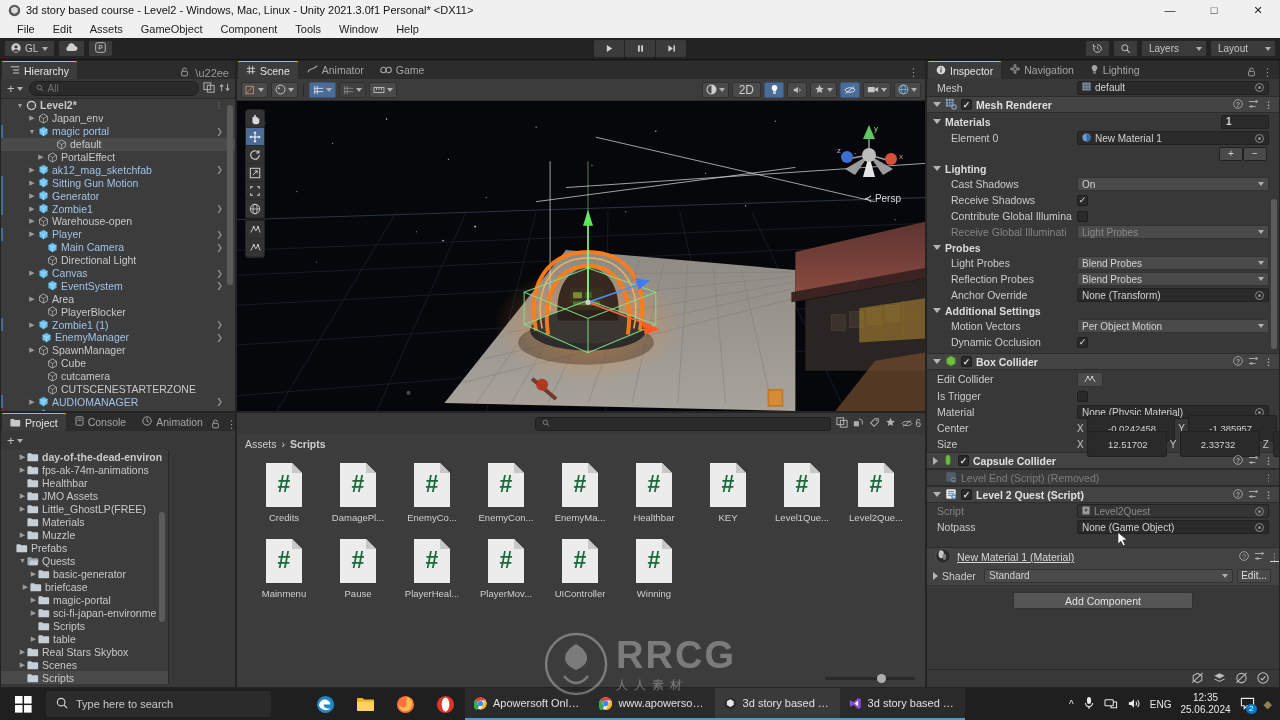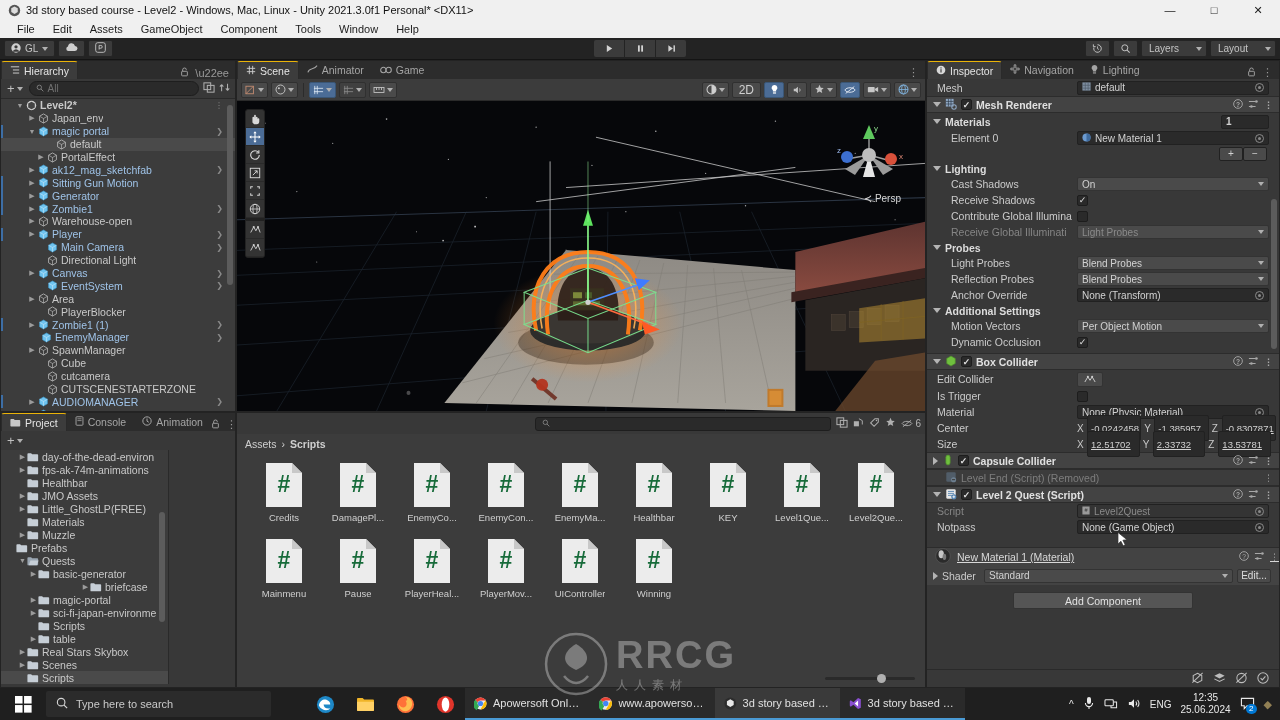--- a/index.html
+++ b/index.html
@@ -106,21 +106,21 @@
   .ifield .objpick i { width:3px; height:3px; border-radius:50%; background:#8a8a8a; display:block; }
   .chk { width:11px; height:11px; background:#2a2a2a; border:1px solid #1d1d1d; border-radius:2px; display:flex; align-items:center; justify-content:center; color:#e0e0e0; font-size:9px; }
   .comp-header { height:17px; background:#434343; display:flex; align-items:center; gap:4px; padding:0 6px; border-top:1px solid #2c2c2c; border-bottom:1px solid #2c2c2c; font-size:10.5px; font-weight:bold; color:#e0e0e0; }
   .comp-header.removed { color:#7d7d7d; background:#3c3c3c; font-weight:normal; }
   .comp-icons { margin-left:auto; display:flex; gap:5px; color:#a8a8a8; font-size:9px; align-items:center; }
   .sect-header { height:15px; display:flex; align-items:center; gap:4px; padding-left:6px; font-size:10.5px; font-weight:bold; color:#dcdcdc; }
   .tri { width:0; height:0; border-left:4px solid transparent; border-right:4px solid transparent; border-top:5px solid #b4b4b4; }
   .tri.right { border-top:4px solid transparent; border-bottom:4px solid transparent; border-left:5px solid #b4b4b4; border-right:none; }
   .vec3 { flex:1; display:flex; gap:3px; margin-right:8px; align-items:center; }
   .vec3 .ax { color:#c8c8c8; font-size:10px; width:7px; }
-  .vec3 .vfield { flex:1; height:26px; background:#2a2a2a; border:1px solid #212121; border-radius:2px; display:flex; align-items:center; padding:0 3px; font-size:9.5px; color:#d2d2d2; overflow:hidden;text-decoration:underline; }
+  .vec3 .vfield { flex:1; height:26px; background:#2a2a2a; border:1px solid #212121; border-radius:2px; display:flex; align-items:center; padding:0 20px; font-size:9.5px; color:#d2d2d2; overflow:hidden; }
   .add-comp-wrap { display:flex; justify-content:center; padding:7px 0 4px; }
   .add-comp { width:180px; height:17px; background:#555; border:1px solid #333; border-radius:2px; display:flex; align-items:center; justify-content:center; font-size:10.5px; color:#e2e2e2; }
   .mat-preview-row { height:19px; display:flex; align-items:center; gap:6px; padding-left:8px; background:#434343; border-top:1px solid #2c2c2c; font-size:10.5px; color:#d8d8d8;text-decoration:underline; }
   .insp-footer { height:18px; background:#383838; display:flex; align-items:center; justify-content:flex-end; gap:9px; padding-right:10px; border-top:1px solid #2a2a2a; flex:none; color:#c0c0c0; }
 
   
   .taskbar { height:32px; background:#1f1f1f; display:flex; align-items:center; flex:none; }
   .start { width:46px; height:32px; display:flex; align-items:center; justify-content:center; }
   .tsearch { width:225px; height:26px; background:#2b2b2b; border-radius:2px; display:flex; align-items:center; gap:8px; padding:0 10px; color:#cacaca; font-size:11px; }
   .tb-app { width:40px; height:32px; display:flex; align-items:center; justify-content:center; }
@@ -608,21 +608,21 @@
           </div>
         </div>
         <div class="proj-toolbar">
           <div class="h-add">
             <span>+</span>
             <span class="caret"></span>
           </div>
         </div>
         <div class="proj-tree" id="proj-tree">
           <div id="proj-rows">
-              <div class="trow" style="padding-left: 17px;">
+              <div class="trow" style="padding-left: 17px; font-weight: bold;">
                 <span class="twisty">▶</span>
                 <span class="folder"><svg width="12" height="10" viewBox="0 0 14 11">
                     <path d="M0.5 2a1 1 0 0 1 1-1h3.3l1.2 1.3H12a1 1 0 0 1 1 1v6.2a1 1 0 0 1-1 1H1.5a1 1 0 0 1-1-1z" fill="#c6ced6"></path>
                   </svg></span>
                 <span>day-of-the-dead-environ</span>
               </div>
               <div class="trow" style="padding-left: 17px;">
                 <span class="twisty">▶</span>
                 <span class="folder"><svg width="12" height="10" viewBox="0 0 14 11">
                     <path d="M0.5 2a1 1 0 0 1 1-1h3.3l1.2 1.3H12a1 1 0 0 1 1 1v6.2a1 1 0 0 1-1 1H1.5a1 1 0 0 1-1-1z" fill="#c6ced6"></path>
@@ -679,21 +679,21 @@
                   </svg></span>
                 <span>Quests</span>
               </div>
               <div class="trow" style="padding-left: 28px;">
                 <span class="twisty">▶</span>
                 <span class="folder"><svg width="12" height="10" viewBox="0 0 14 11">
                     <path d="M0.5 2a1 1 0 0 1 1-1h3.3l1.2 1.3H12a1 1 0 0 1 1 1v6.2a1 1 0 0 1-1 1H1.5a1 1 0 0 1-1-1z" fill="#c6ced6"></path>
                   </svg></span>
                 <span>basic-generator</span>
               </div>
-              <div class="trow" style="padding-left: 32px; margin-left: 48px;">
+              <div class="trow" style="padding-left: 20px;">
                 <span class="twisty">▶</span>
                 <span class="folder"><svg width="12" height="10" viewBox="0 0 14 11">
                     <path d="M0.5 2a1 1 0 0 1 1-1h3.3l1.2 1.3H12a1 1 0 0 1 1 1v6.2a1 1 0 0 1-1 1H1.5a1 1 0 0 1-1-1z" fill="#c6ced6"></path>
                   </svg></span>
                 <span>briefcase</span>
               </div>
               <div class="trow" style="padding-left: 28px;">
                 <span class="twisty">▶</span>
                 <span class="folder"><svg width="12" height="10" viewBox="0 0 14 11">
                     <path d="M0.5 2a1 1 0 0 1 1-1h3.3l1.2 1.3H12a1 1 0 0 1 1 1v6.2a1 1 0 0 1-1 1H1.5a1 1 0 0 1-1-1z" fill="#c6ced6"></path>

